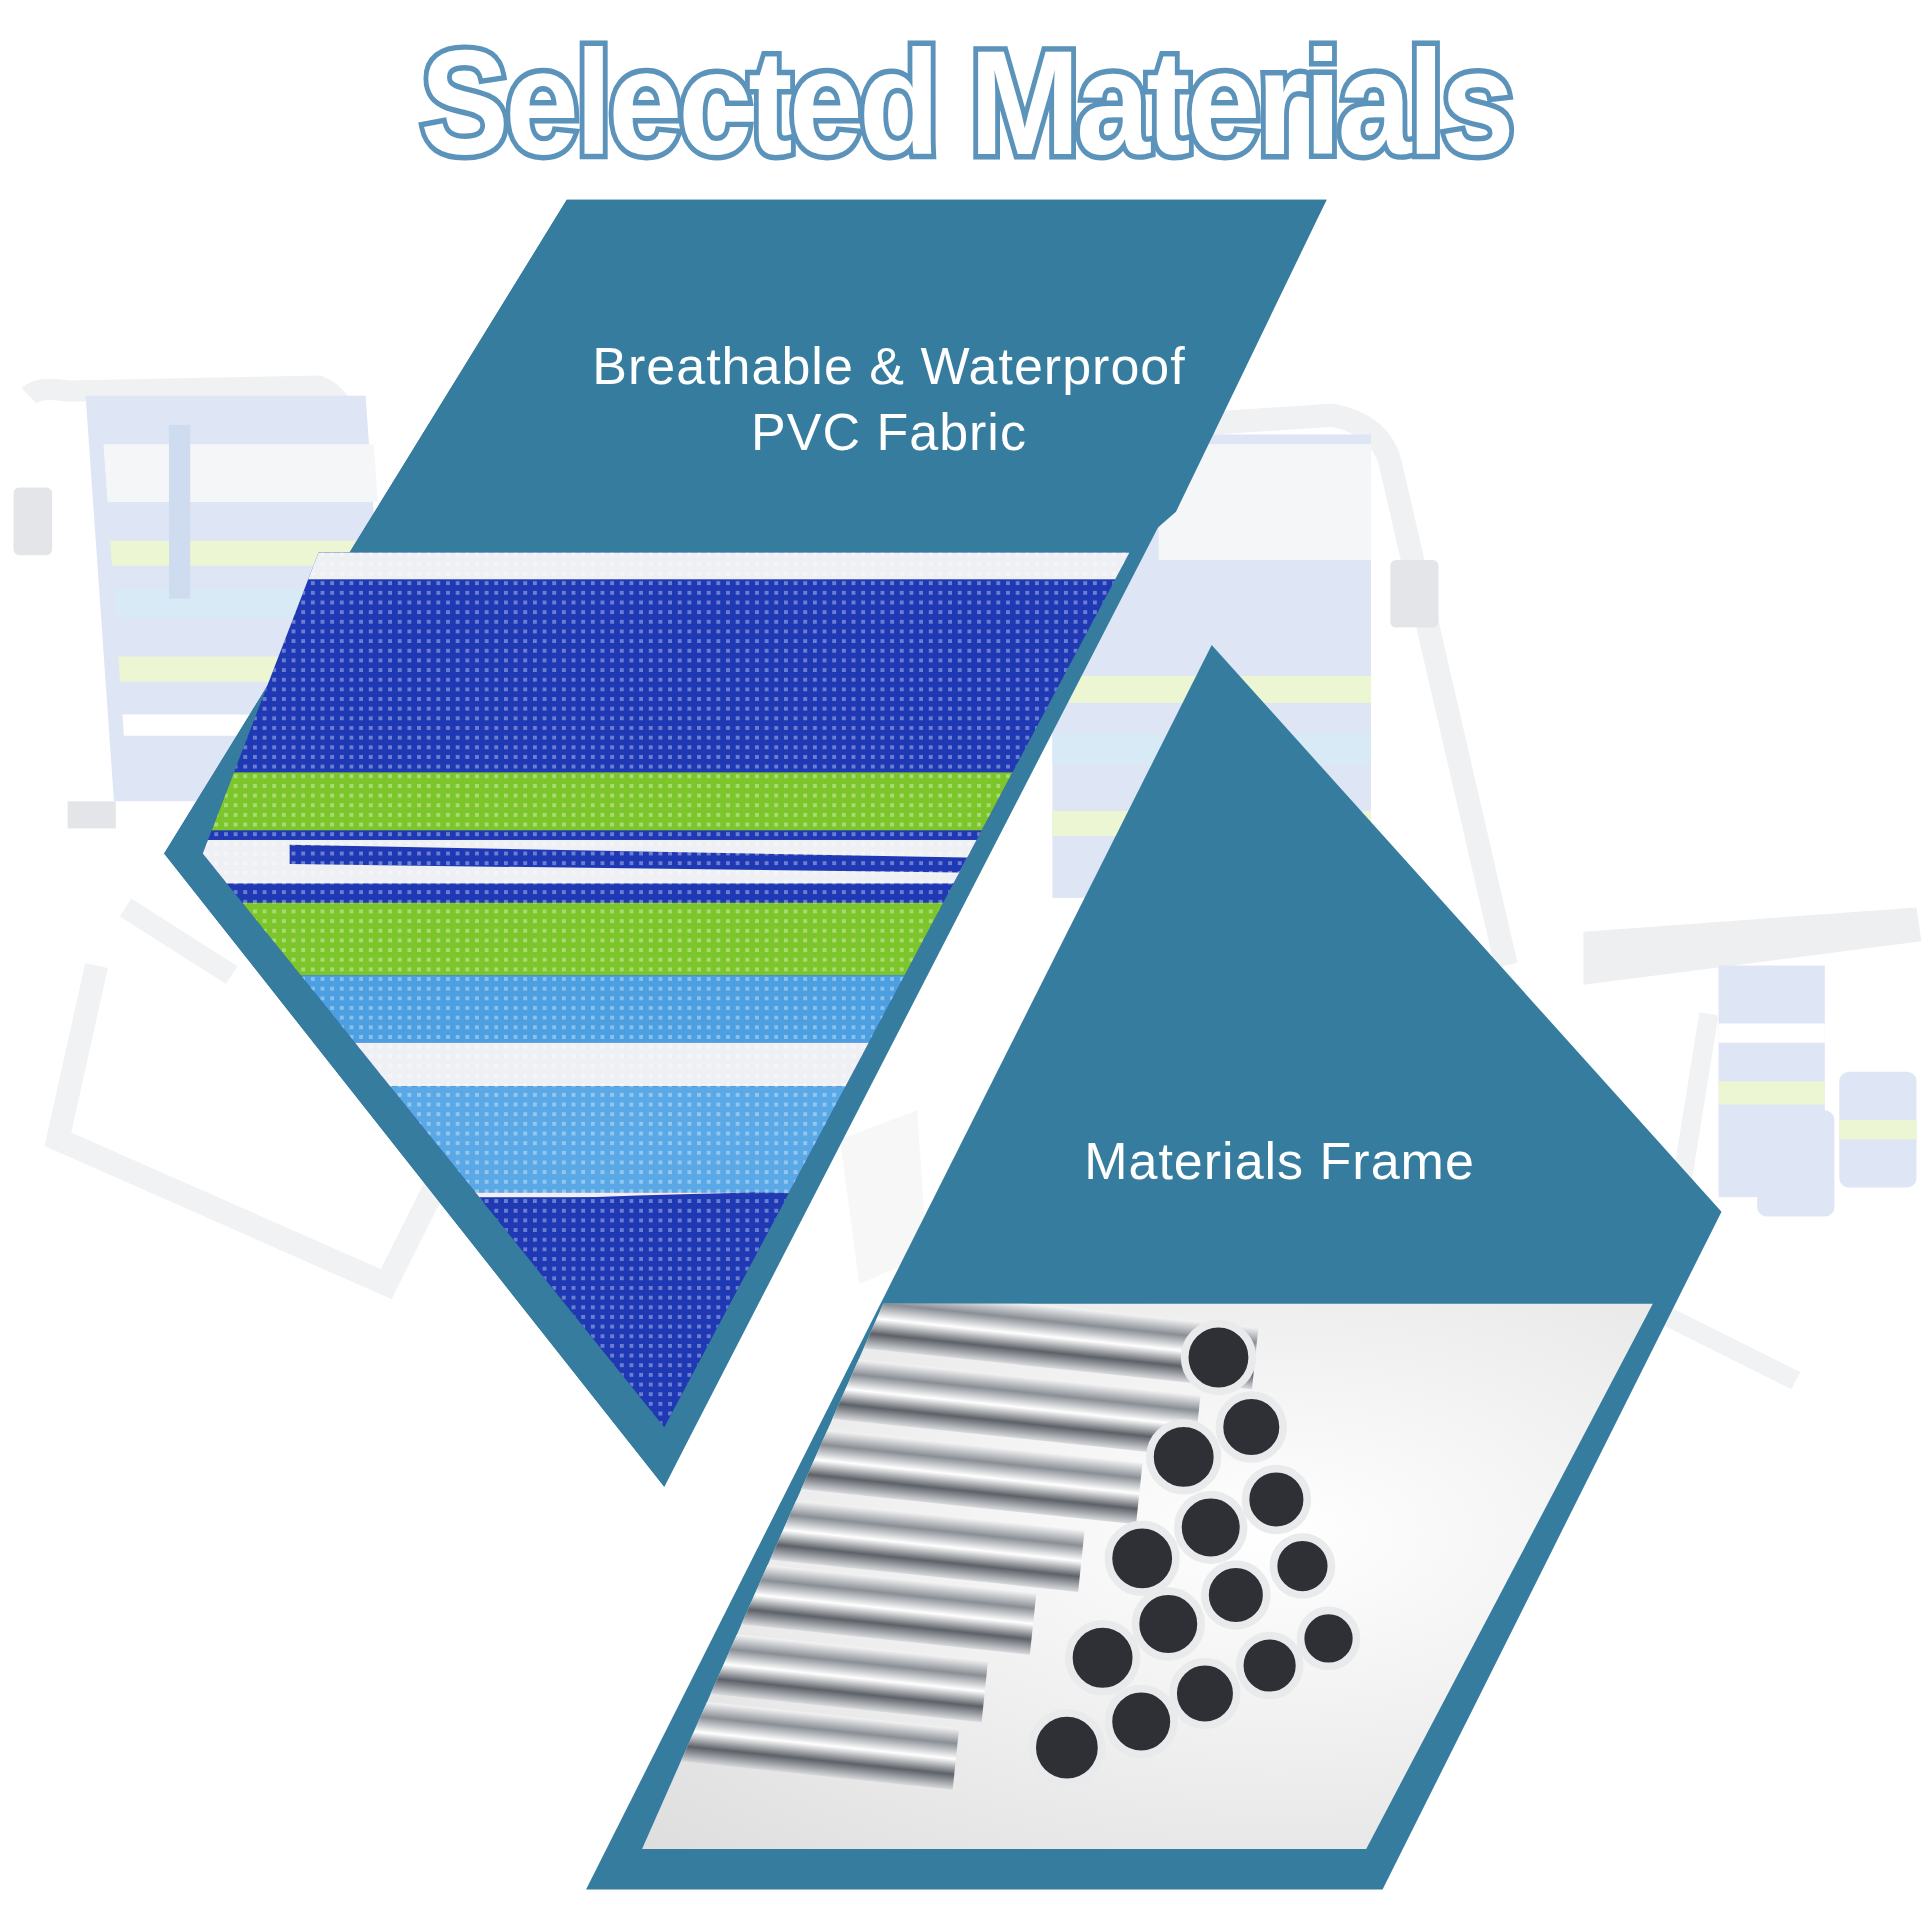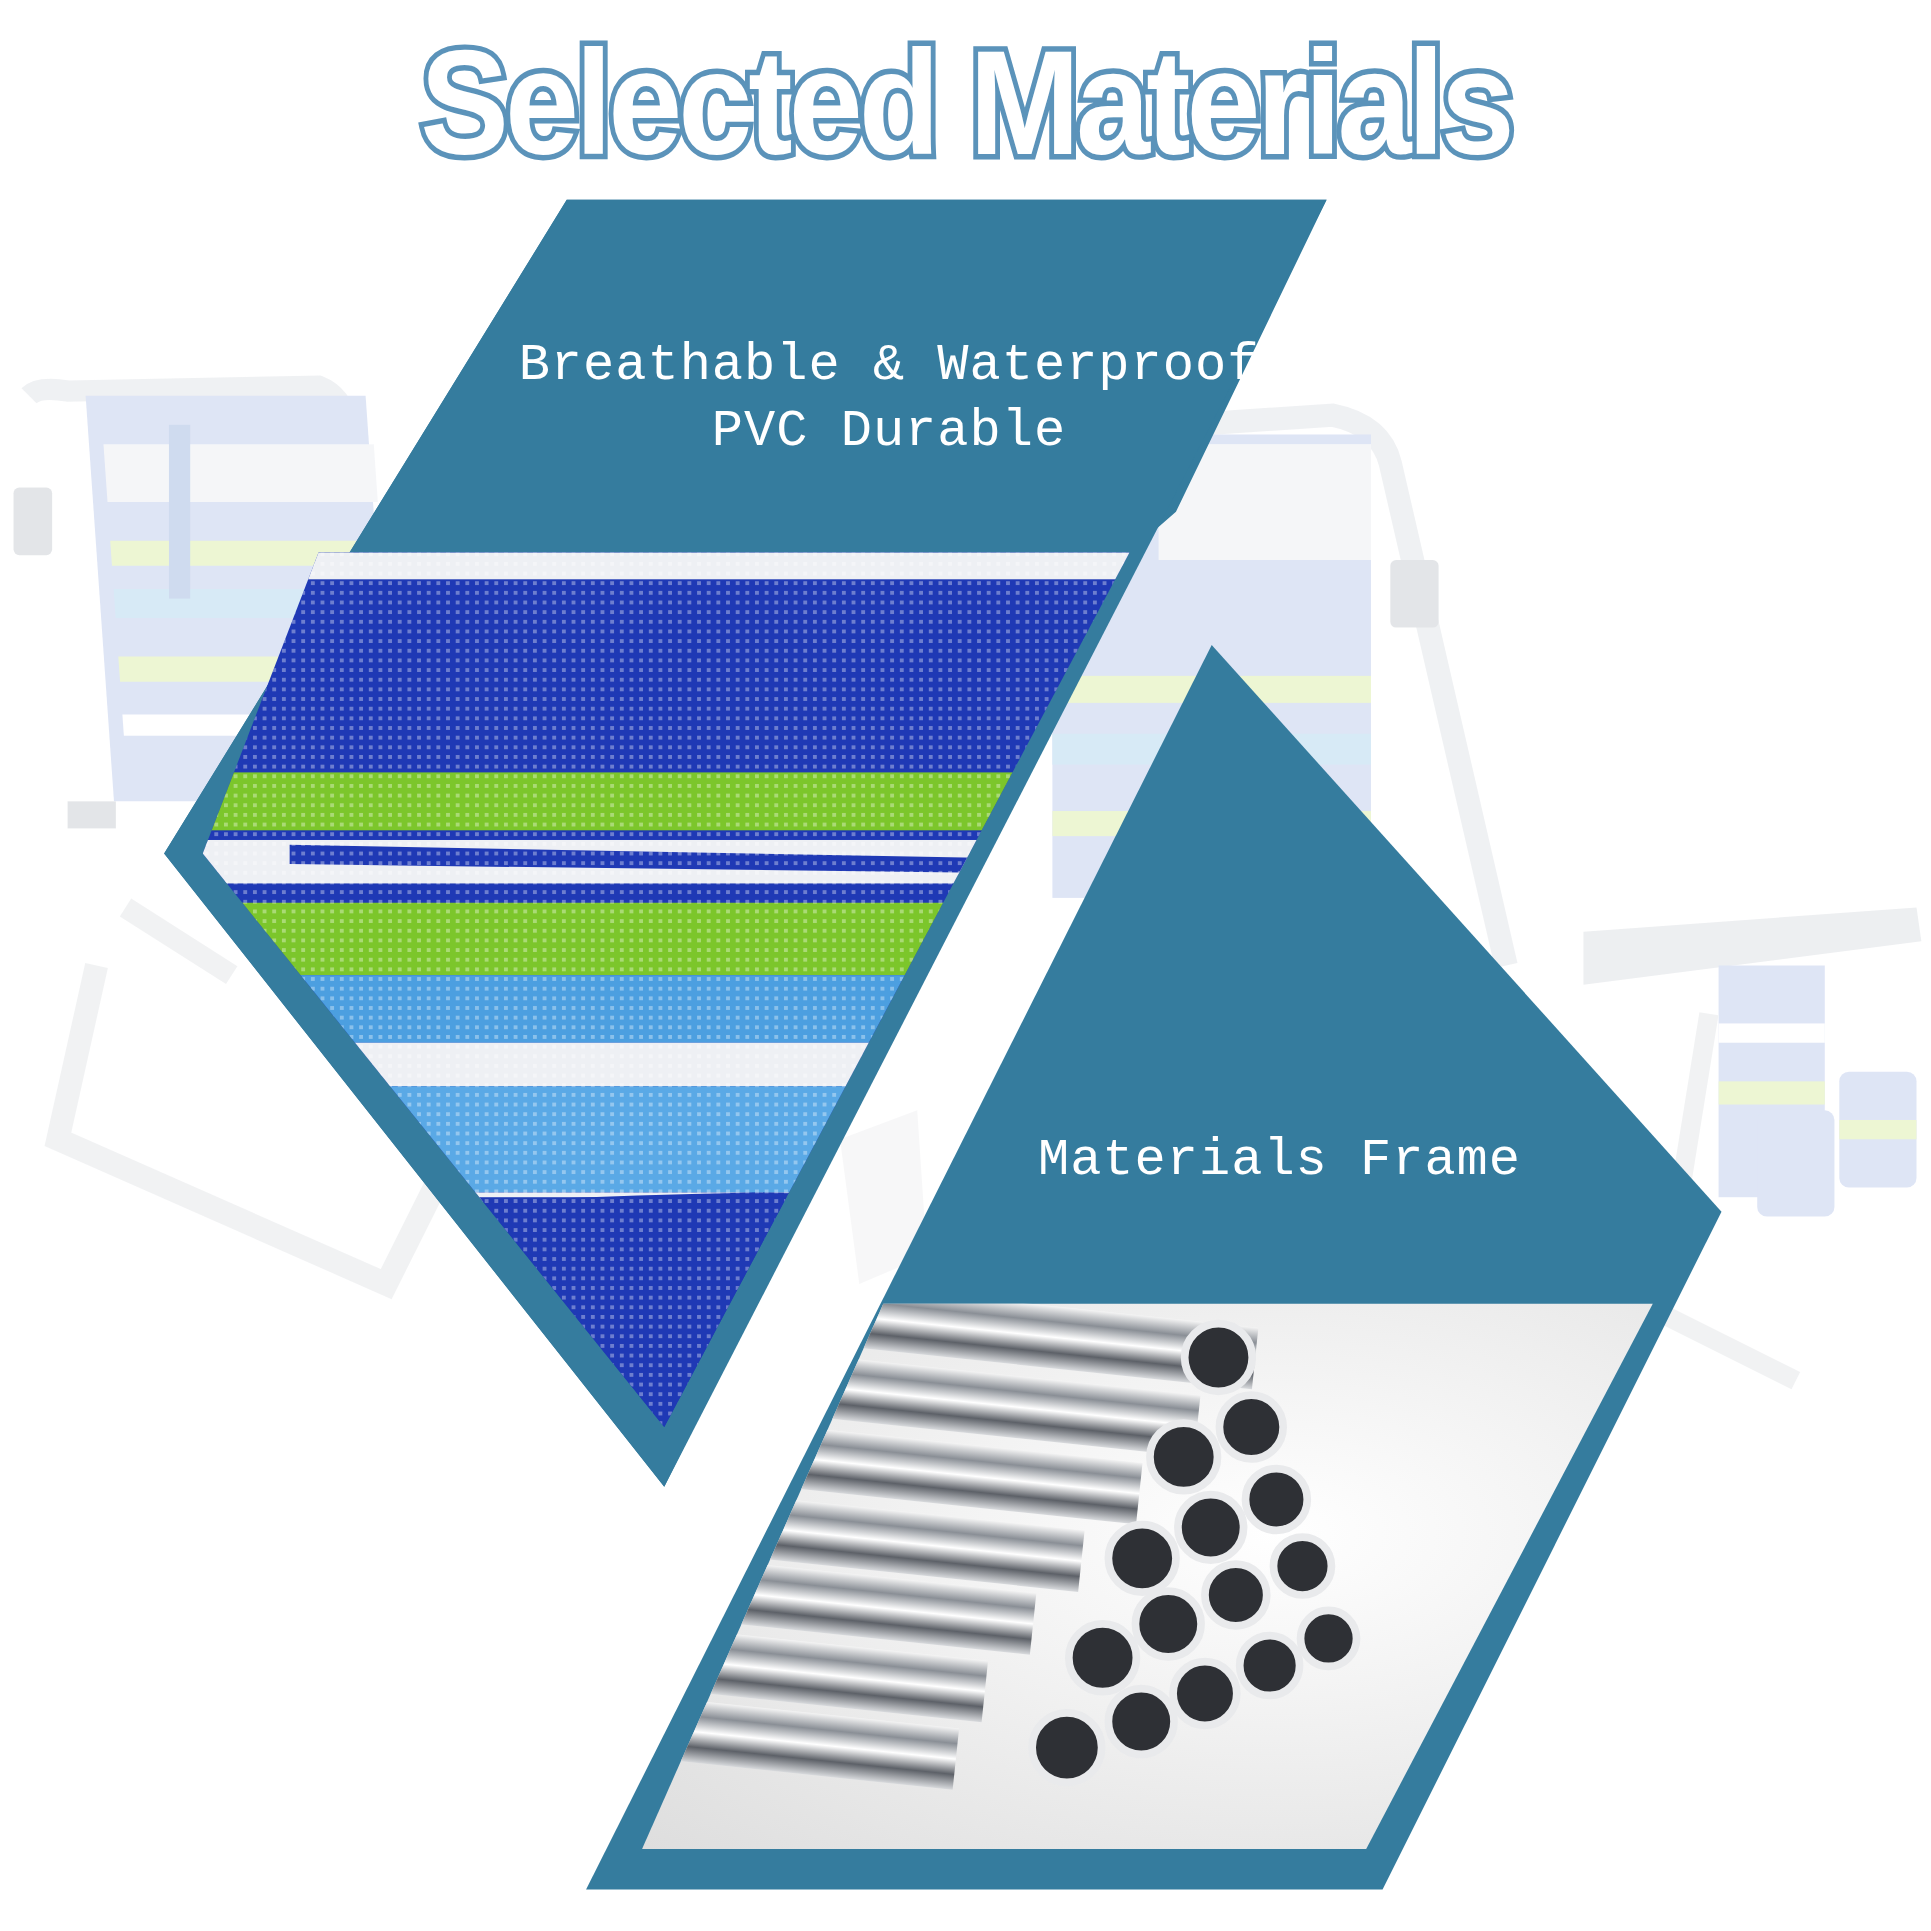--- a/index.html
+++ b/index.html
@@ -8,21 +8,21 @@
   .title {
     position:absolute; left:0; top:17.4px; width:1931px; text-align:center;
     font-family:"Liberation Sans", sans-serif; font-weight:bold;
     font-size:133px; letter-spacing:-3.9px; color:#ffffff;
     -webkit-text-stroke:9.7px #5b93ba; paint-order:stroke fill;
     text-shadow:0 0 0 #5b93ba;
     transform:scaleY(1.12); transform-origin:top center;
   }
   .caption {
     position:absolute; color:#ffffff; text-align:center;
-    font-family:Liberation Mono, monospace; font-weight:300;
+    font-family:Liberation Sans, sans-serif; font-weight:300;
     font-size:52px; line-height:66px; letter-spacing:1px;
   }
   svg { position:absolute; left:0; top:0; }
 </style>
 </head>
 <body>
 
 <div class="stage">
 
   <svg width="1931" height="1931" viewBox="0 0 2000 2000">
@@ -138,21 +138,21 @@
           <circle cx="1105" cy="1810" r="36"></circle>
         </g>
       </g>
     </g>
   </svg>
 
   <div class="title">Selected Materials</div>
 
   <div class="caption" style="left:406px; top:333px; width:966px;">
     <div>Breathable &amp; Waterproof</div>
-    <div>PVC Durable</div>
+    <div>PVC Fabric</div>
   </div>
 
   <div class="caption" style="left:869px; top:1128px; width:821px;">
     <div>Materials Frame</div>
   </div>
 
 </div>
 
 
 </body></html>

